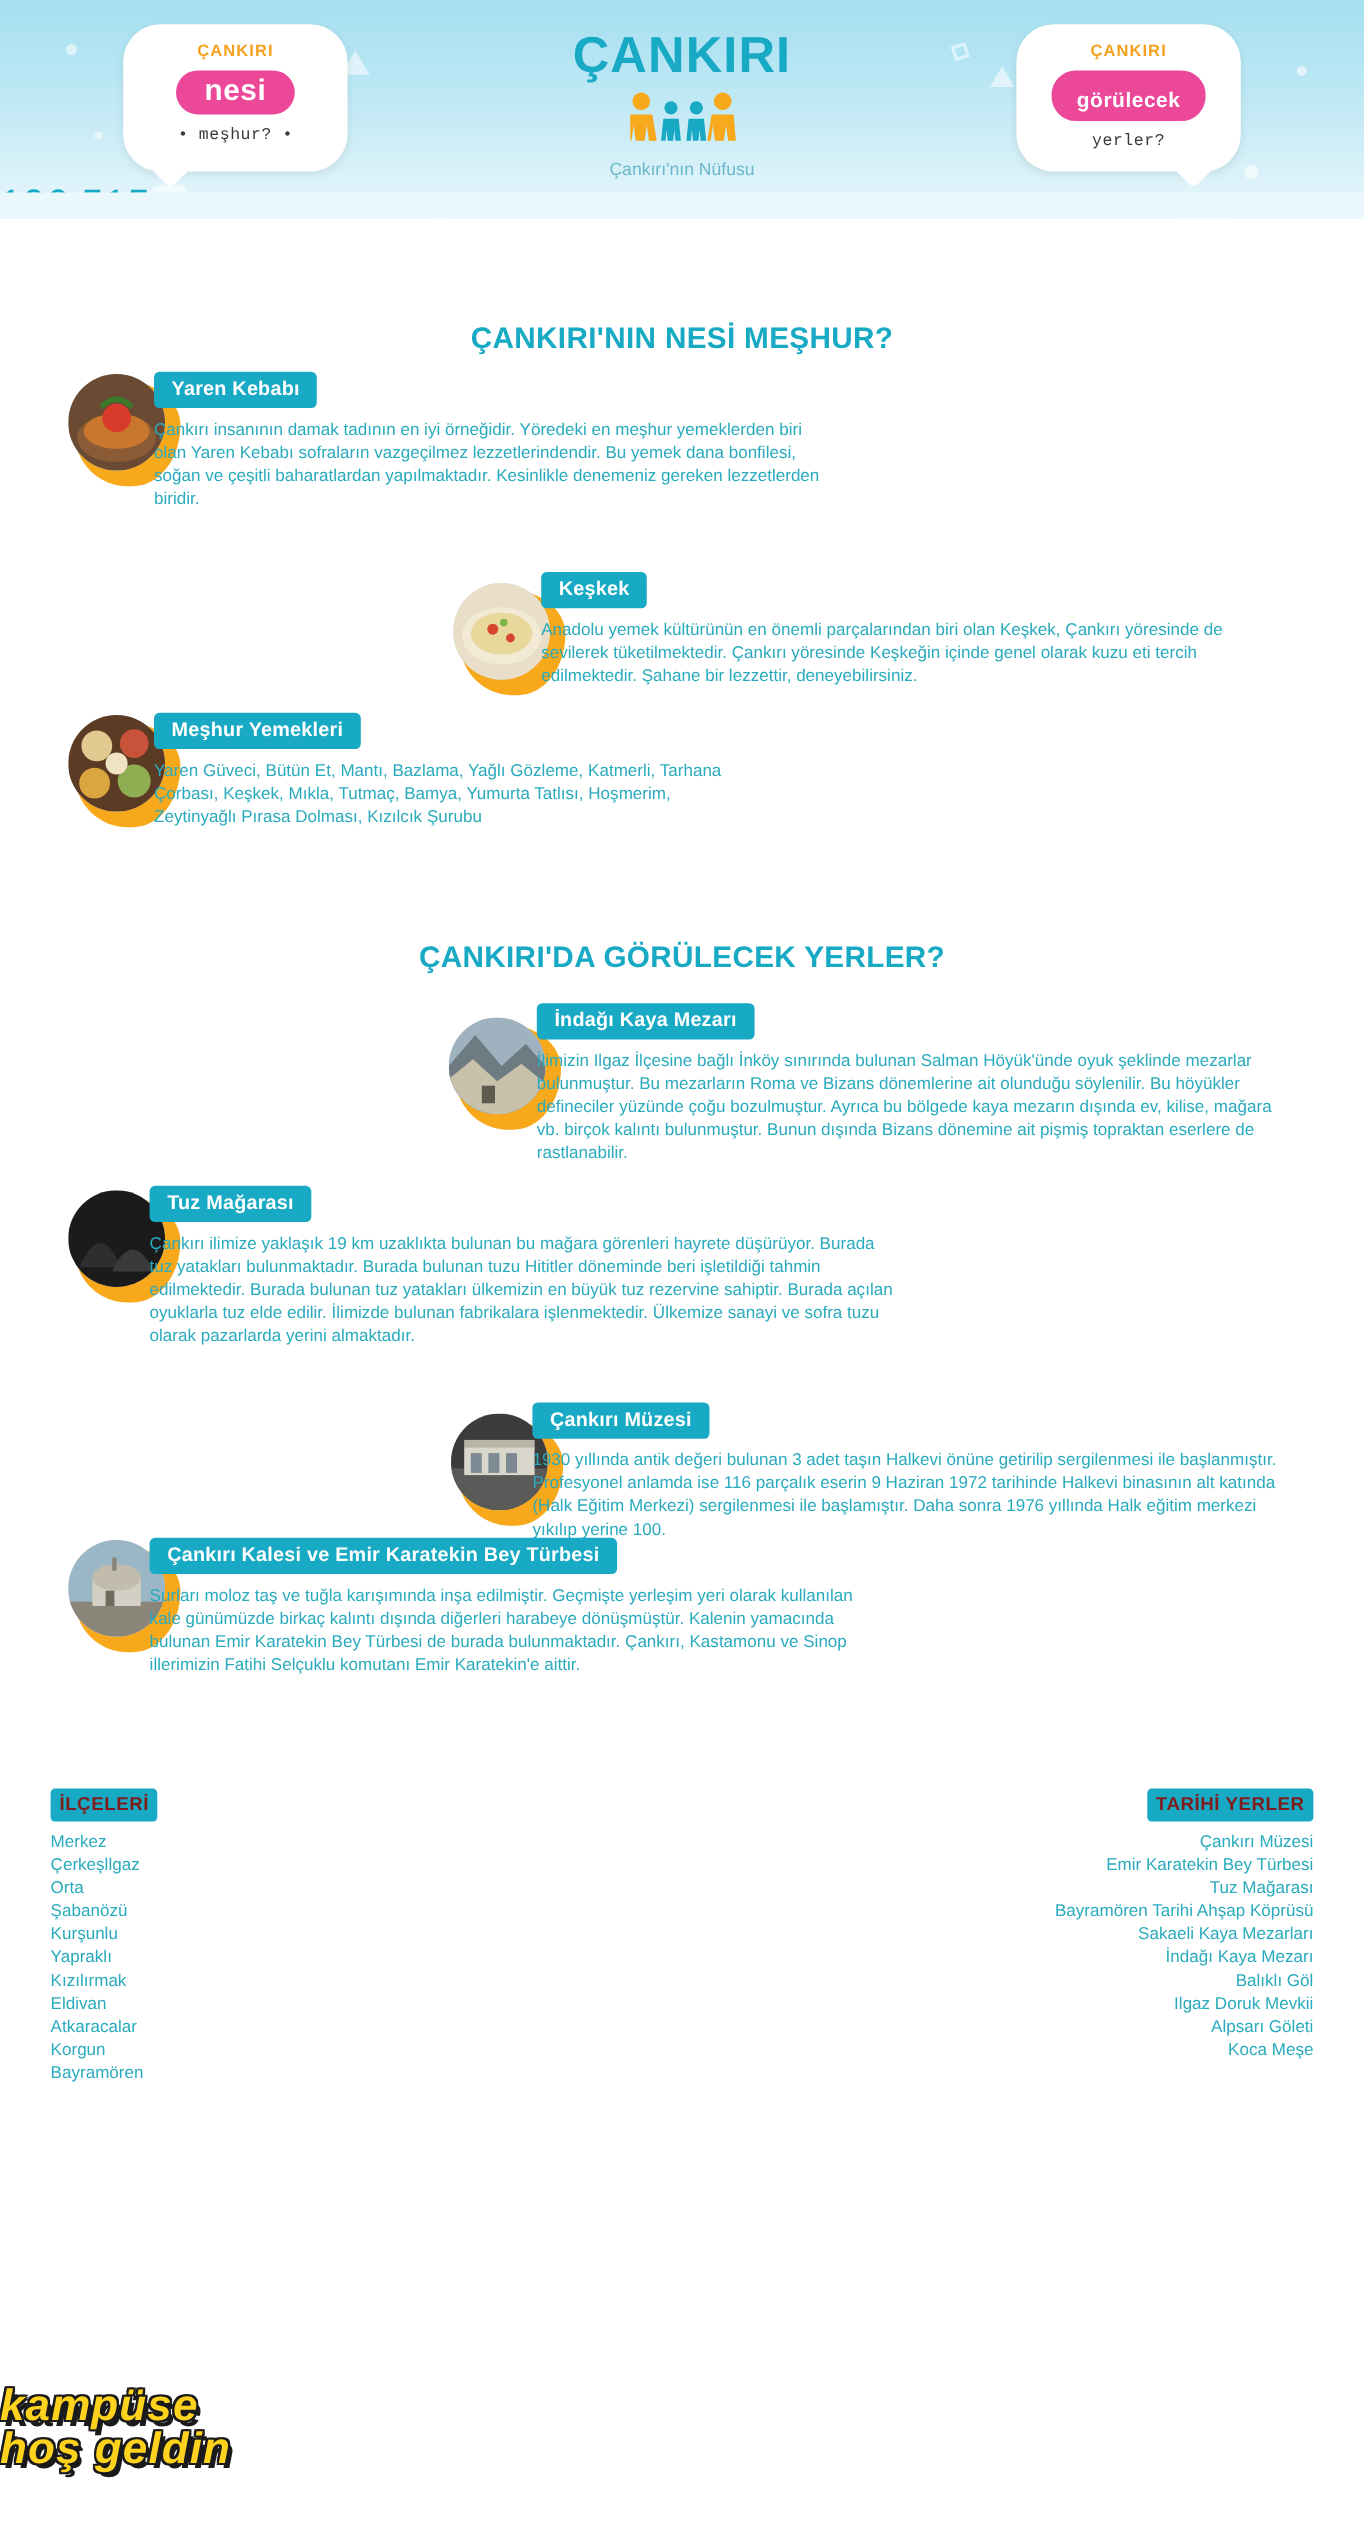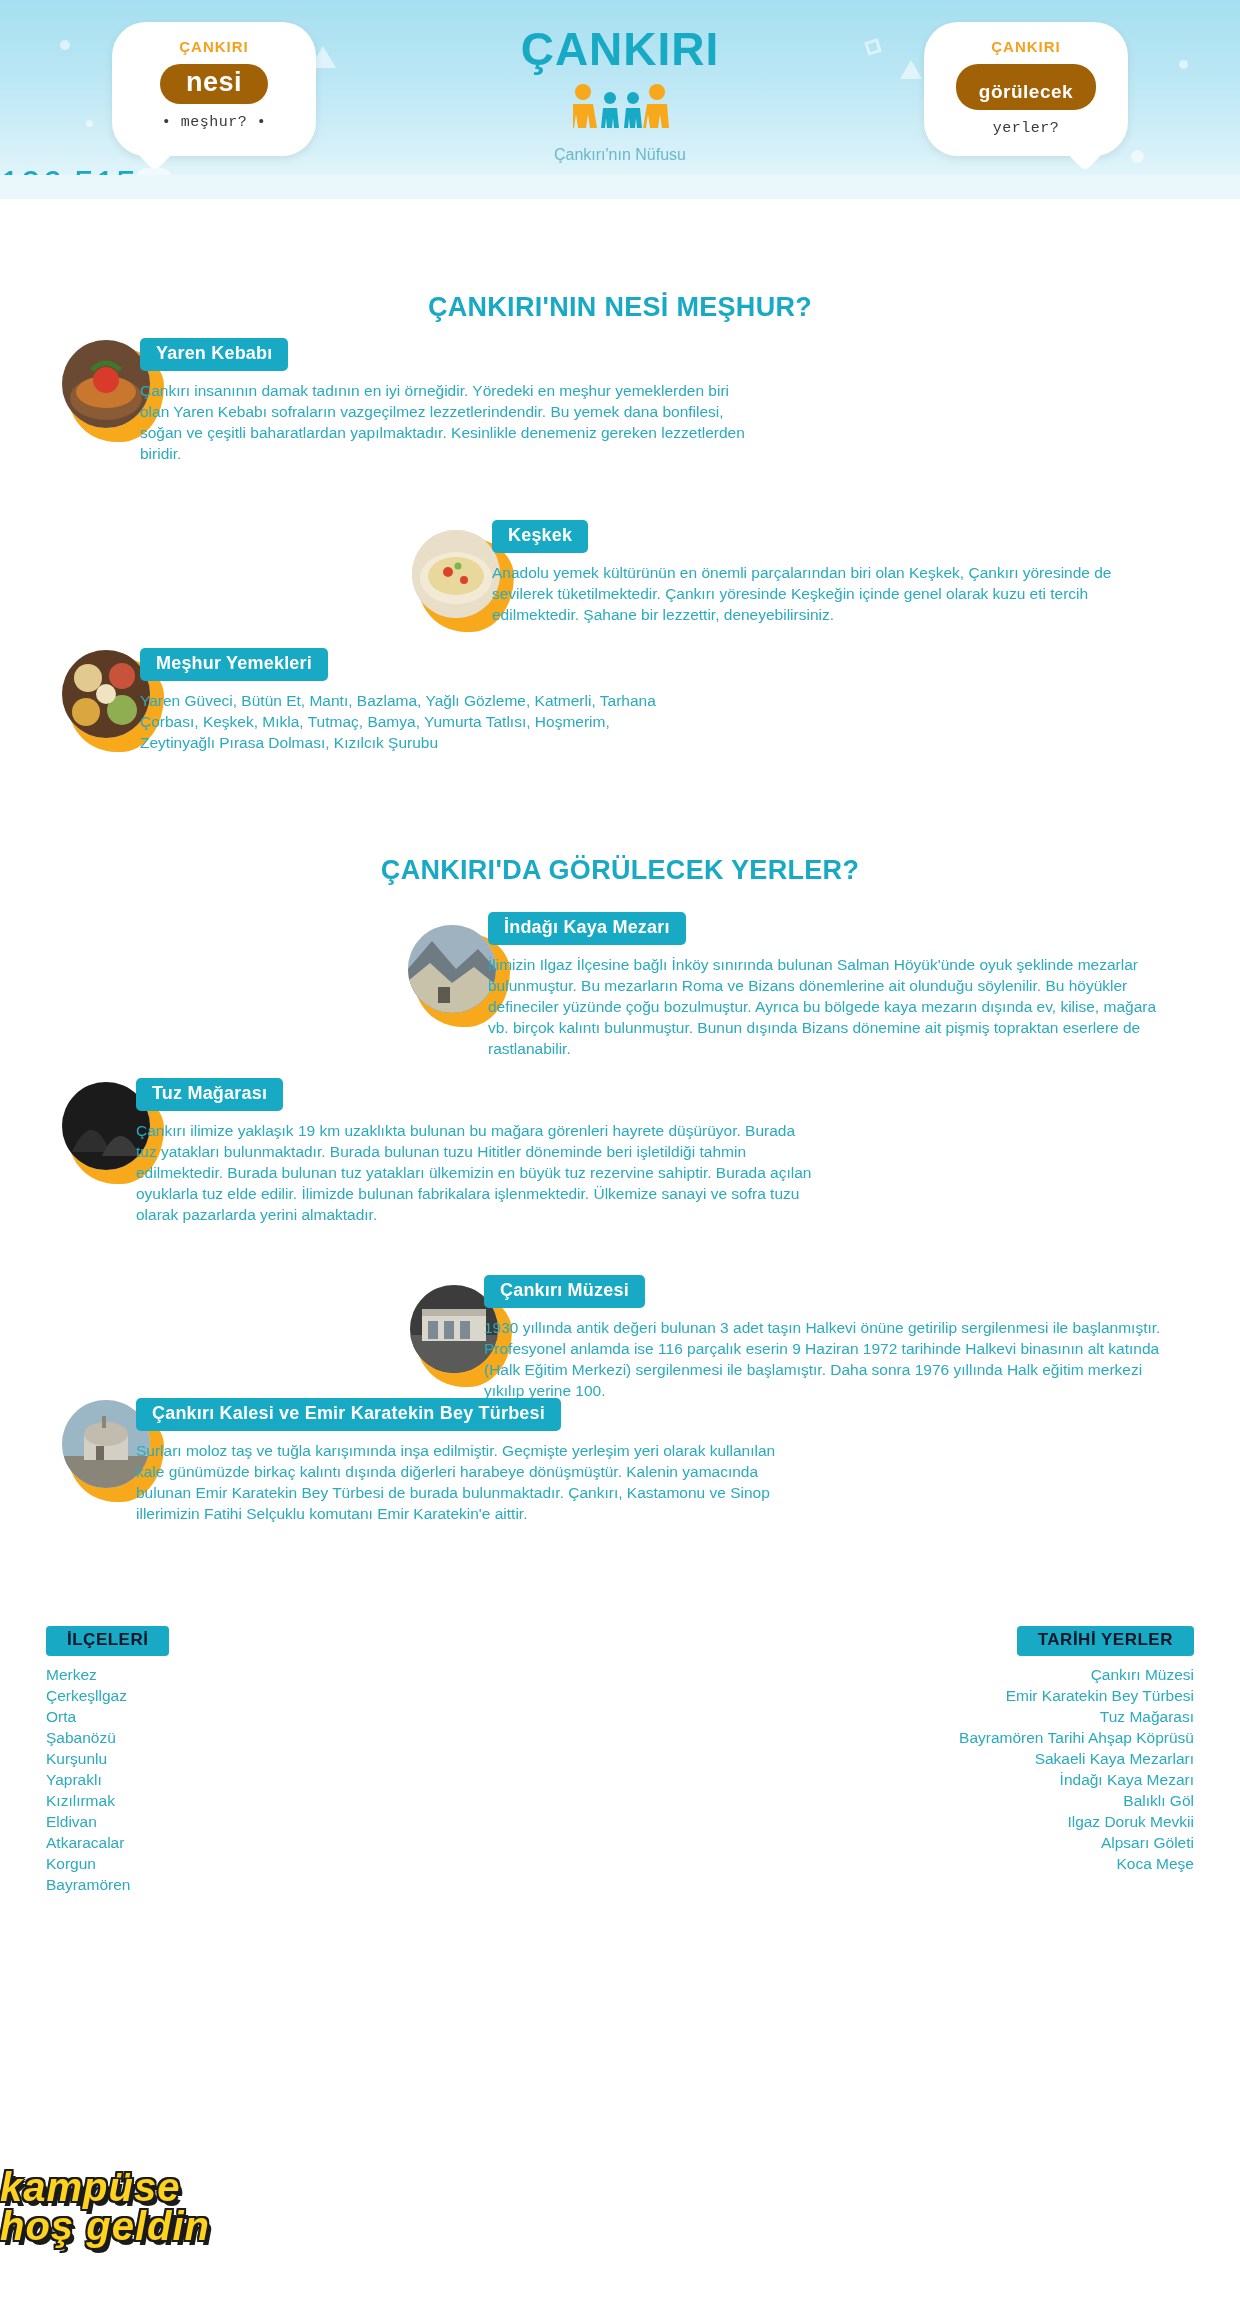--- a/index.html
+++ b/index.html
@@ -48,21 +48,21 @@
     color:#f5a11f;
     font-size:15px;
     letter-spacing:1px;
     font-weight:bold;
   }
   .bub-top { margin-top:16px; }
   .bub-bot { margin-top:10px; color:#3a3a3a; font-weight:normal; font-size:15px; letter-spacing:.5px;font-family:Liberation Mono, monospace;}
   .pill {
     display:block;
     margin:9px auto 0;
-    background:#a16207;
+    background:#ec4899;
     color:#fff;
     border-radius:22px;
     font-size:27px;
     font-weight:bold;
     width:108px;
     padding:3px 0 6px;
     text-align:center;
     letter-spacing:.5px;
   }
   .pill.small { font-size:19px; width:140px; padding:17px 0 7px; }
@@ -134,24 +134,24 @@
     border-radius:50%;
     overflow:hidden;
     background:#cfd6d8;
   }
   .photo > .ph-inner { width:100%; height:100%; display:block; }
 
   
   .list-title {
     display:inline-block;
     background:#18a9c4;
-    color:#0f172a;
+    color:#7f1d1d;
     font-size:17px;
     font-weight:bold;
-    padding:4px 21px 6px;
+    padding:4px 8px 6px;
     border-radius:4px;
     letter-spacing:.5px;
   }
   .list-items { margin-top:8px; color:#2aabbd; font-size:15.5px; line-height:21px; }
 
   
   .logo-wrap { position:absolute; left:0; right:0; bottom:34px; }
   .logo-k {
     display:inline-block;
     color:#ffd21e;

